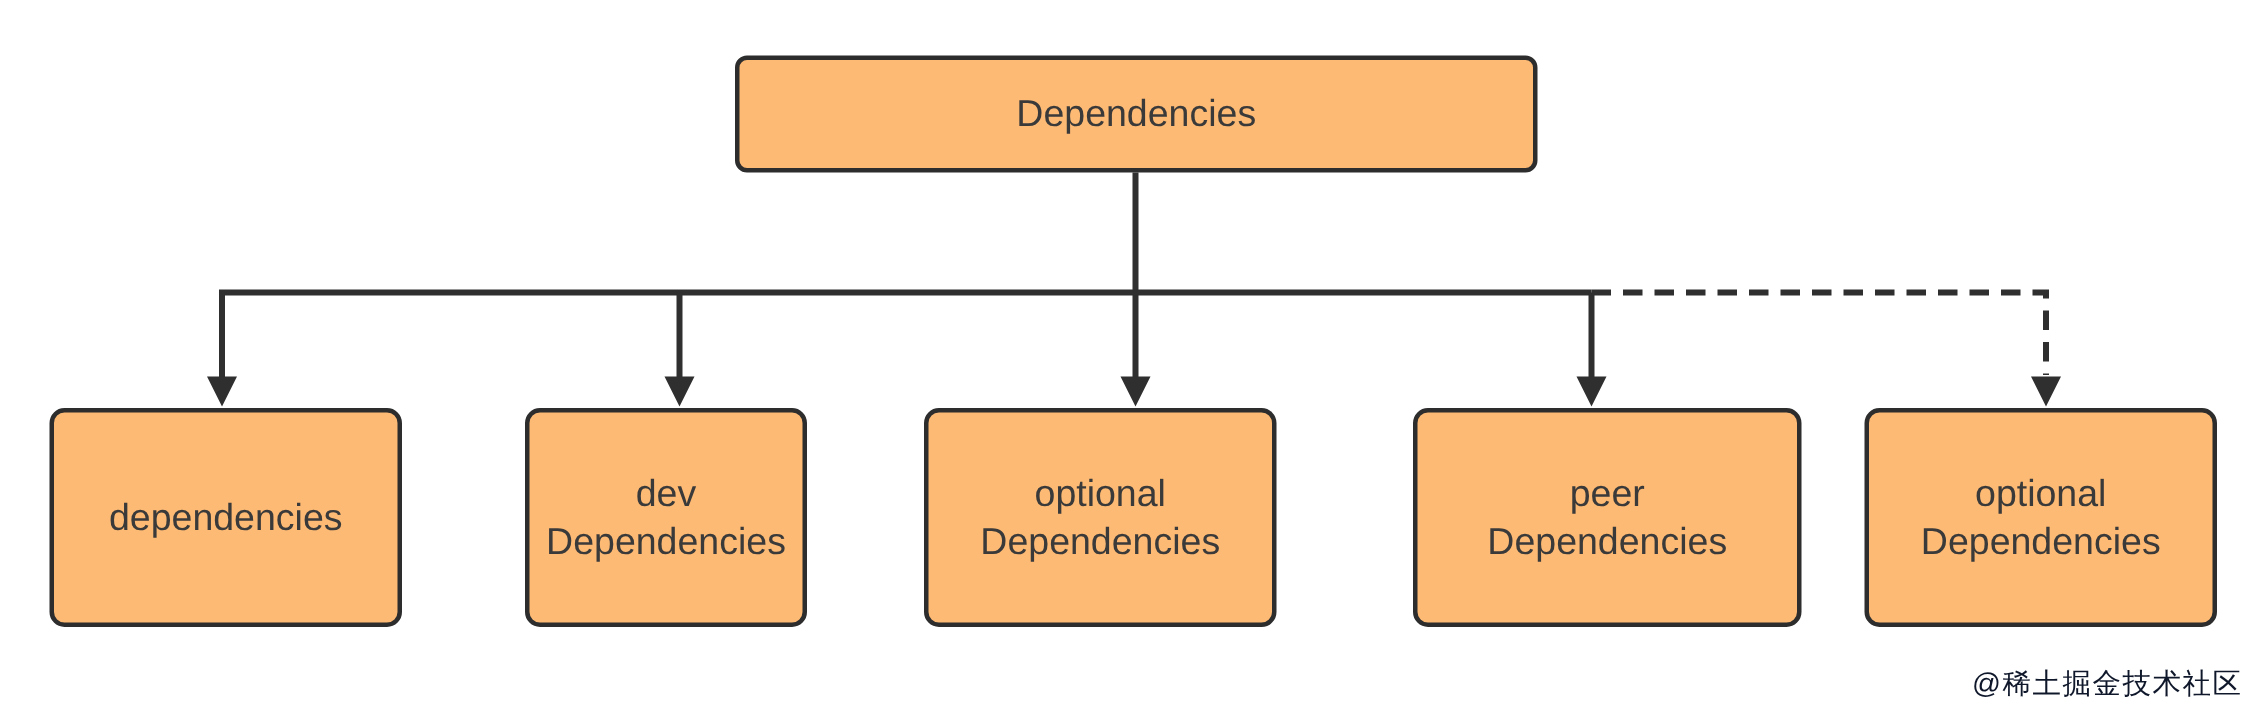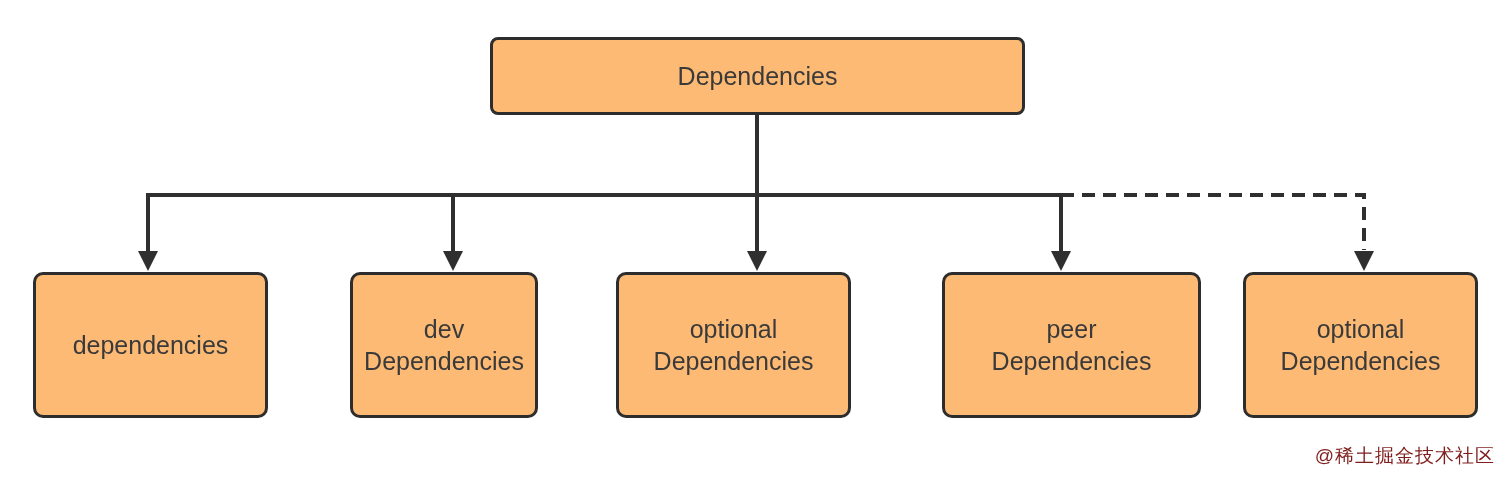--- a/index.html
+++ b/index.html
@@ -52,21 +52,21 @@
   .node-c1 { left: 350px;  width: 188px; }
   .node-c2 { left: 616px;  width: 235px; }
   .node-c3 { left: 942px;  width: 259px; }
   .node-c4 { left: 1243px; width: 235px; }
   .watermark {
     position: absolute;
     top: 443px;
     right: 17px;
     font-size: 19px;
     letter-spacing: 1px;
-    color: #7f1d1d;
+    color: #0f172a;
     user-select: none;
   }
 </style>
 </head>
 <body>
 
 <div class="canvas">
 
   <svg class="connectors" viewBox="0 0 1512 480" xmlns="http://www.w3.org/2000/svg">
     <g stroke="#2f2f2f" stroke-width="4" fill="none">

